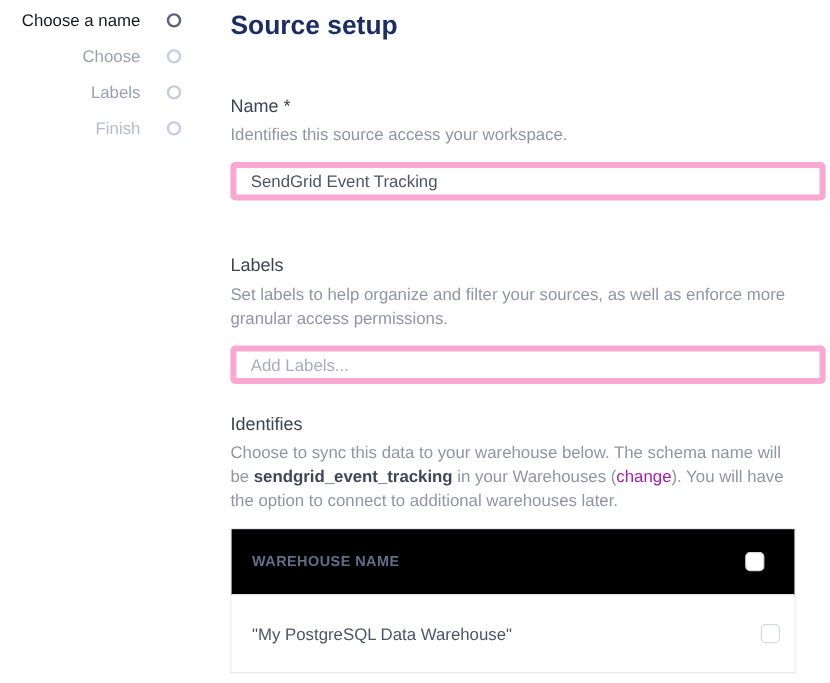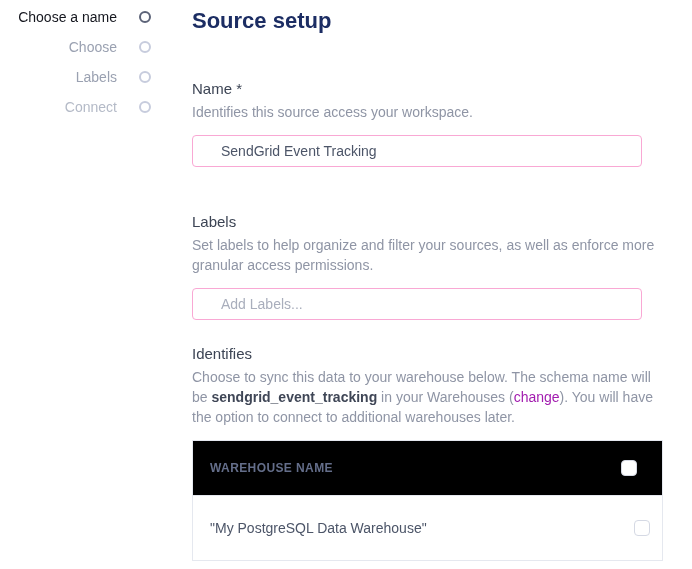--- a/index.html
+++ b/index.html
@@ -34,22 +34,22 @@
     margin-bottom: 26px;
   }
   .section-label { font-size: 15px; color: #3c4454; margin-bottom: 5px; }
   .section-desc {
     font-size: 14px; color: #8f95a5; line-height: 20px; margin-bottom: 13px;
   }
   .schema-name { font-weight: bold; color: #3f4656; margin-top: 16px; }
   .change-link { color: #a21caf; text-decoration: none; cursor: pointer; }
 
   .text-input {
-    width: 450px; height: 32px; border: 1px solid #f9a8d4; border-radius: 4px;
-    padding: 0 28px; font-family: "Liberation Sans", sans-serif;
+    width: 496px; height: 32px; border: 5px solid #f9a8d4; border-radius: 4px;
+    padding: 0 12px; font-family: "Liberation Sans", sans-serif;
     font-size: 14px; color: #4c5568; background: #fff; outline: none;
   }
   .text-input::placeholder { color: #a9aebc; }
   .section { margin-bottom: 25px; margin-top: 46px; }
   .section.name-section { margin-bottom: 26px; }
 
   
   .wh-table {
     width: 471px; border: 1px solid #e5e8ef; margin-top: 10px;
     margin-bottom: 20px;
@@ -94,21 +94,21 @@
     </div>
     <div class="step upcoming">
       <span class="step-label">Choose</span>
       <span class="step-circle"></span>
     </div>
     <div class="step upcoming">
       <span class="step-label">Labels</span>
       <span class="step-circle"></span>
     </div>
     <div class="step far">
-      <span class="step-label">Connect</span>
+      <span class="step-label">Finish</span>
       <span class="step-circle"></span>
     </div>
   </nav>
 
   <main class="main">
     <h1 class="page-title">Source setup</h1>
 
     
     <section class="section name-section">
       <div class="section-label">Name *</div>

